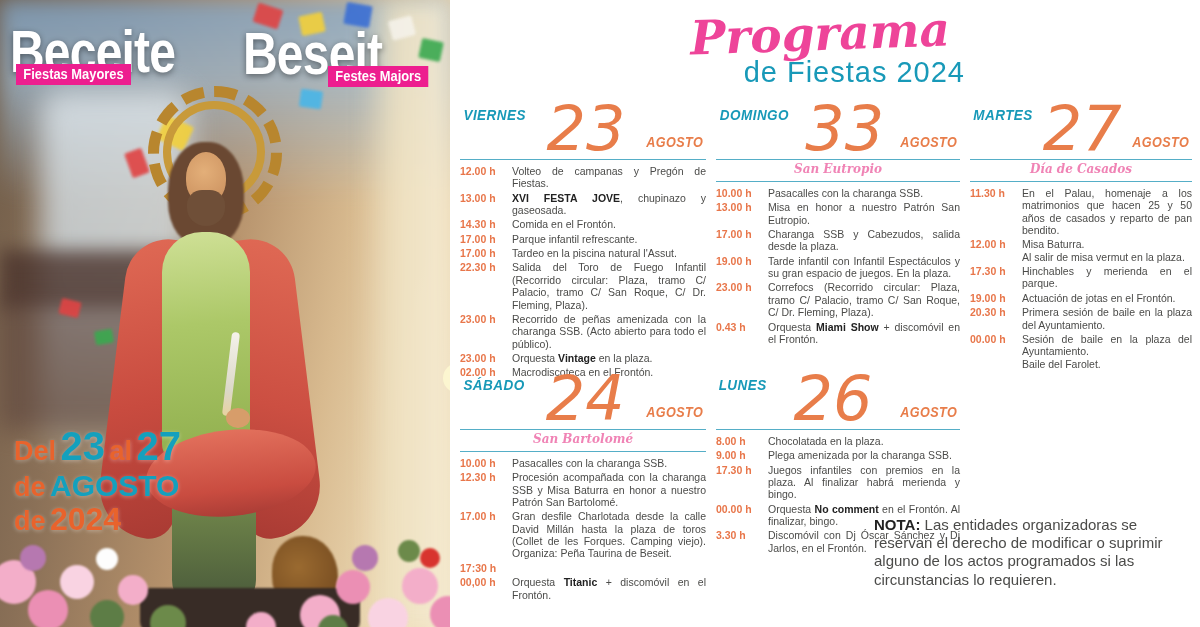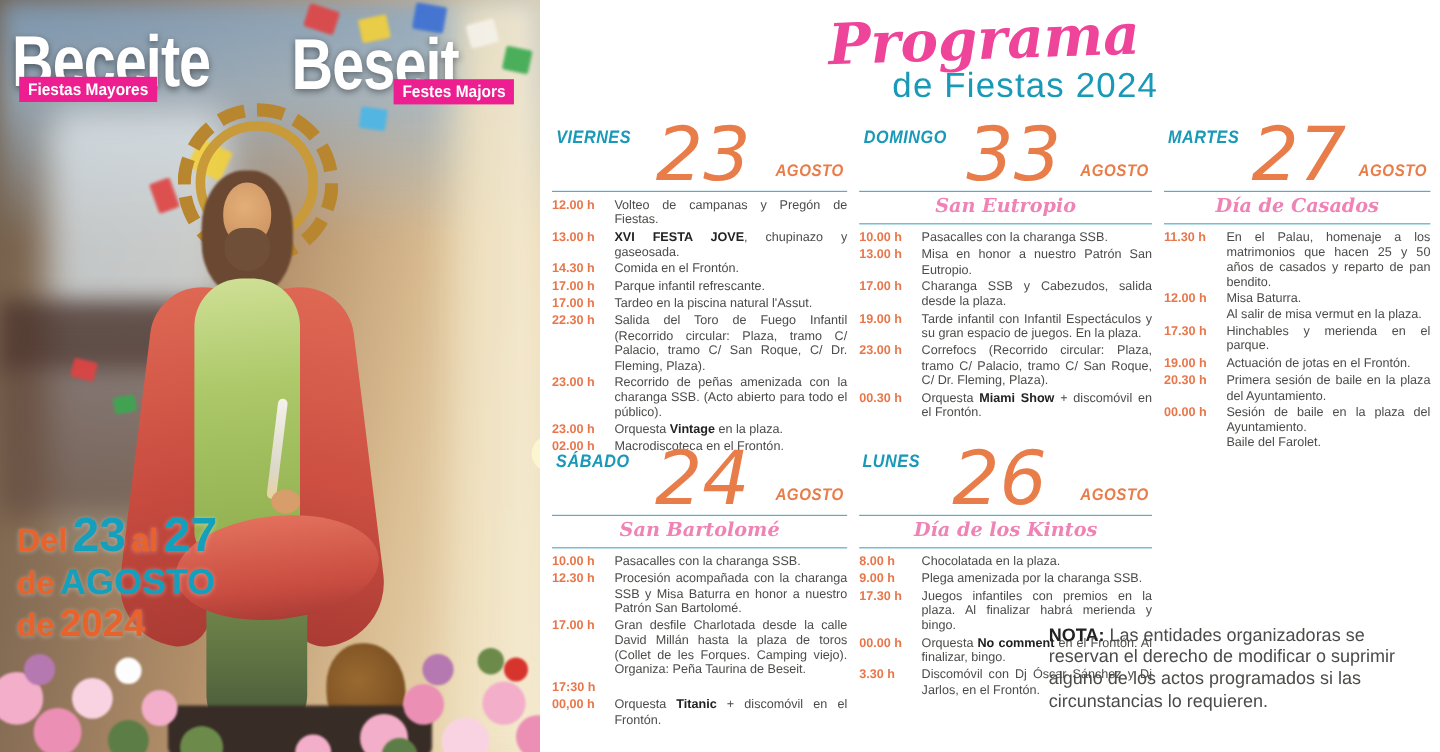--- a/index.html
+++ b/index.html
@@ -61,21 +61,21 @@
         font-weight:normal;margin-top:0;line-height:1.05;}
   .grid{position:absolute;left:6px;top:104px;width:740px;z-index:1;
         display:grid;grid-template-columns:254px 252px 230px;grid-template-rows:270px auto;column-gap:2px;}
   .day{padding:0 4px;}
   .day-head{display:flex;align-items:flex-end;justify-content:space-between;font-style:italic;}
   .day-name{color:#1899b8;font-weight:bold;font-size:15px;letter-spacing:.5px;margin-bottom:32px;transform:scaleX(.9);}
   .day-num{font-family:"DejaVu Sans",sans-serif;font-weight:200;font-size:62px;line-height:.82;color:#e87d4a;margin:0 2px;}
   .day-month{color:#e87d4a;font-weight:bold;font-size:14px;letter-spacing:.5px;margin-bottom:5px;transform:scaleX(.9);}
   .rule{border:none;border-top:1.6px solid #55aec7;margin:4px 0 2px;}
   .day-sub{text-align:center;font-family:"DejaVu Serif",serif;font-style:italic;font-weight:bold;
-        font-size:16px;color:#f083b5;padding:0 0 1px;}
+        font-size:12px;color:#f083b5;padding:0 0 1px;}
   .events{margin-top:5px;}
   .ev{display:flex;gap:6px;margin-bottom:2px;}
   .ev-time{flex:0 0 46px;color:#e8764a;font-weight:bold;font-size:10.5px;line-height:1.18;}
   .ev-text{flex:1;font-size:10.5px;line-height:1.18;color:#4b4b49;text-align:justify;
         white-space:pre-line;hyphens:auto;-webkit-hyphens:auto;}
   .ev-text b{color:#222;}
   .nota{grid-column:3;grid-row:2;align-self:end;margin:0 0 14px -92px;width:292px;
         font-size:15px;line-height:1.22;color:#4b4b49;z-index:2;}
   .nota b{color:#222;}
 </style>
@@ -298,21 +298,21 @@
   </div>
             <div class="ev">
     <span class="ev-time">19.00 h</span>
     <span class="ev-text">Tarde infantil con Infantil Espectáculos y su gran espacio de juegos. En la plaza.</span>
   </div>
             <div class="ev">
     <span class="ev-time">23.00 h</span>
     <span class="ev-text">Correfocs (Recorrido circular: Plaza, tramo C/ Palacio, tramo C/ San Roque, C/ Dr. Fleming, Plaza).</span>
   </div>
             <div class="ev">
-    <span class="ev-time">00.30 h</span>
+    <span class="ev-time">0.43 h</span>
     <span class="ev-text">Orquesta <b>Miami Show</b> + discomóvil en el Frontón.</span>
   </div>
           </div>
   </section>
         <section class="day">
     <div class="day-head">
       <span class="day-name">MARTES</span>
       <span class="day-num">27</span>
       <span class="day-month">AGOSTO</span>
     </div>
@@ -383,24 +383,20 @@
   </div>
           </div>
   </section>
         <section class="day">
     <div class="day-head">
       <span class="day-name">LUNES</span>
       <span class="day-num">26</span>
       <span class="day-month">AGOSTO</span>
     </div>
     <hr class="rule">
-    <div>
-      <div class="day-sub">Día de los Kintos</div>
-      <hr class="rule">
-    </div>
     <div class="events">
             <div class="ev">
     <span class="ev-time">8.00 h</span>
     <span class="ev-text">Chocolatada en la plaza.</span>
   </div>
             <div class="ev">
     <span class="ev-time">9.00 h</span>
     <span class="ev-text">Plega amenizada por la charanga SSB.</span>
   </div>
             <div class="ev">

